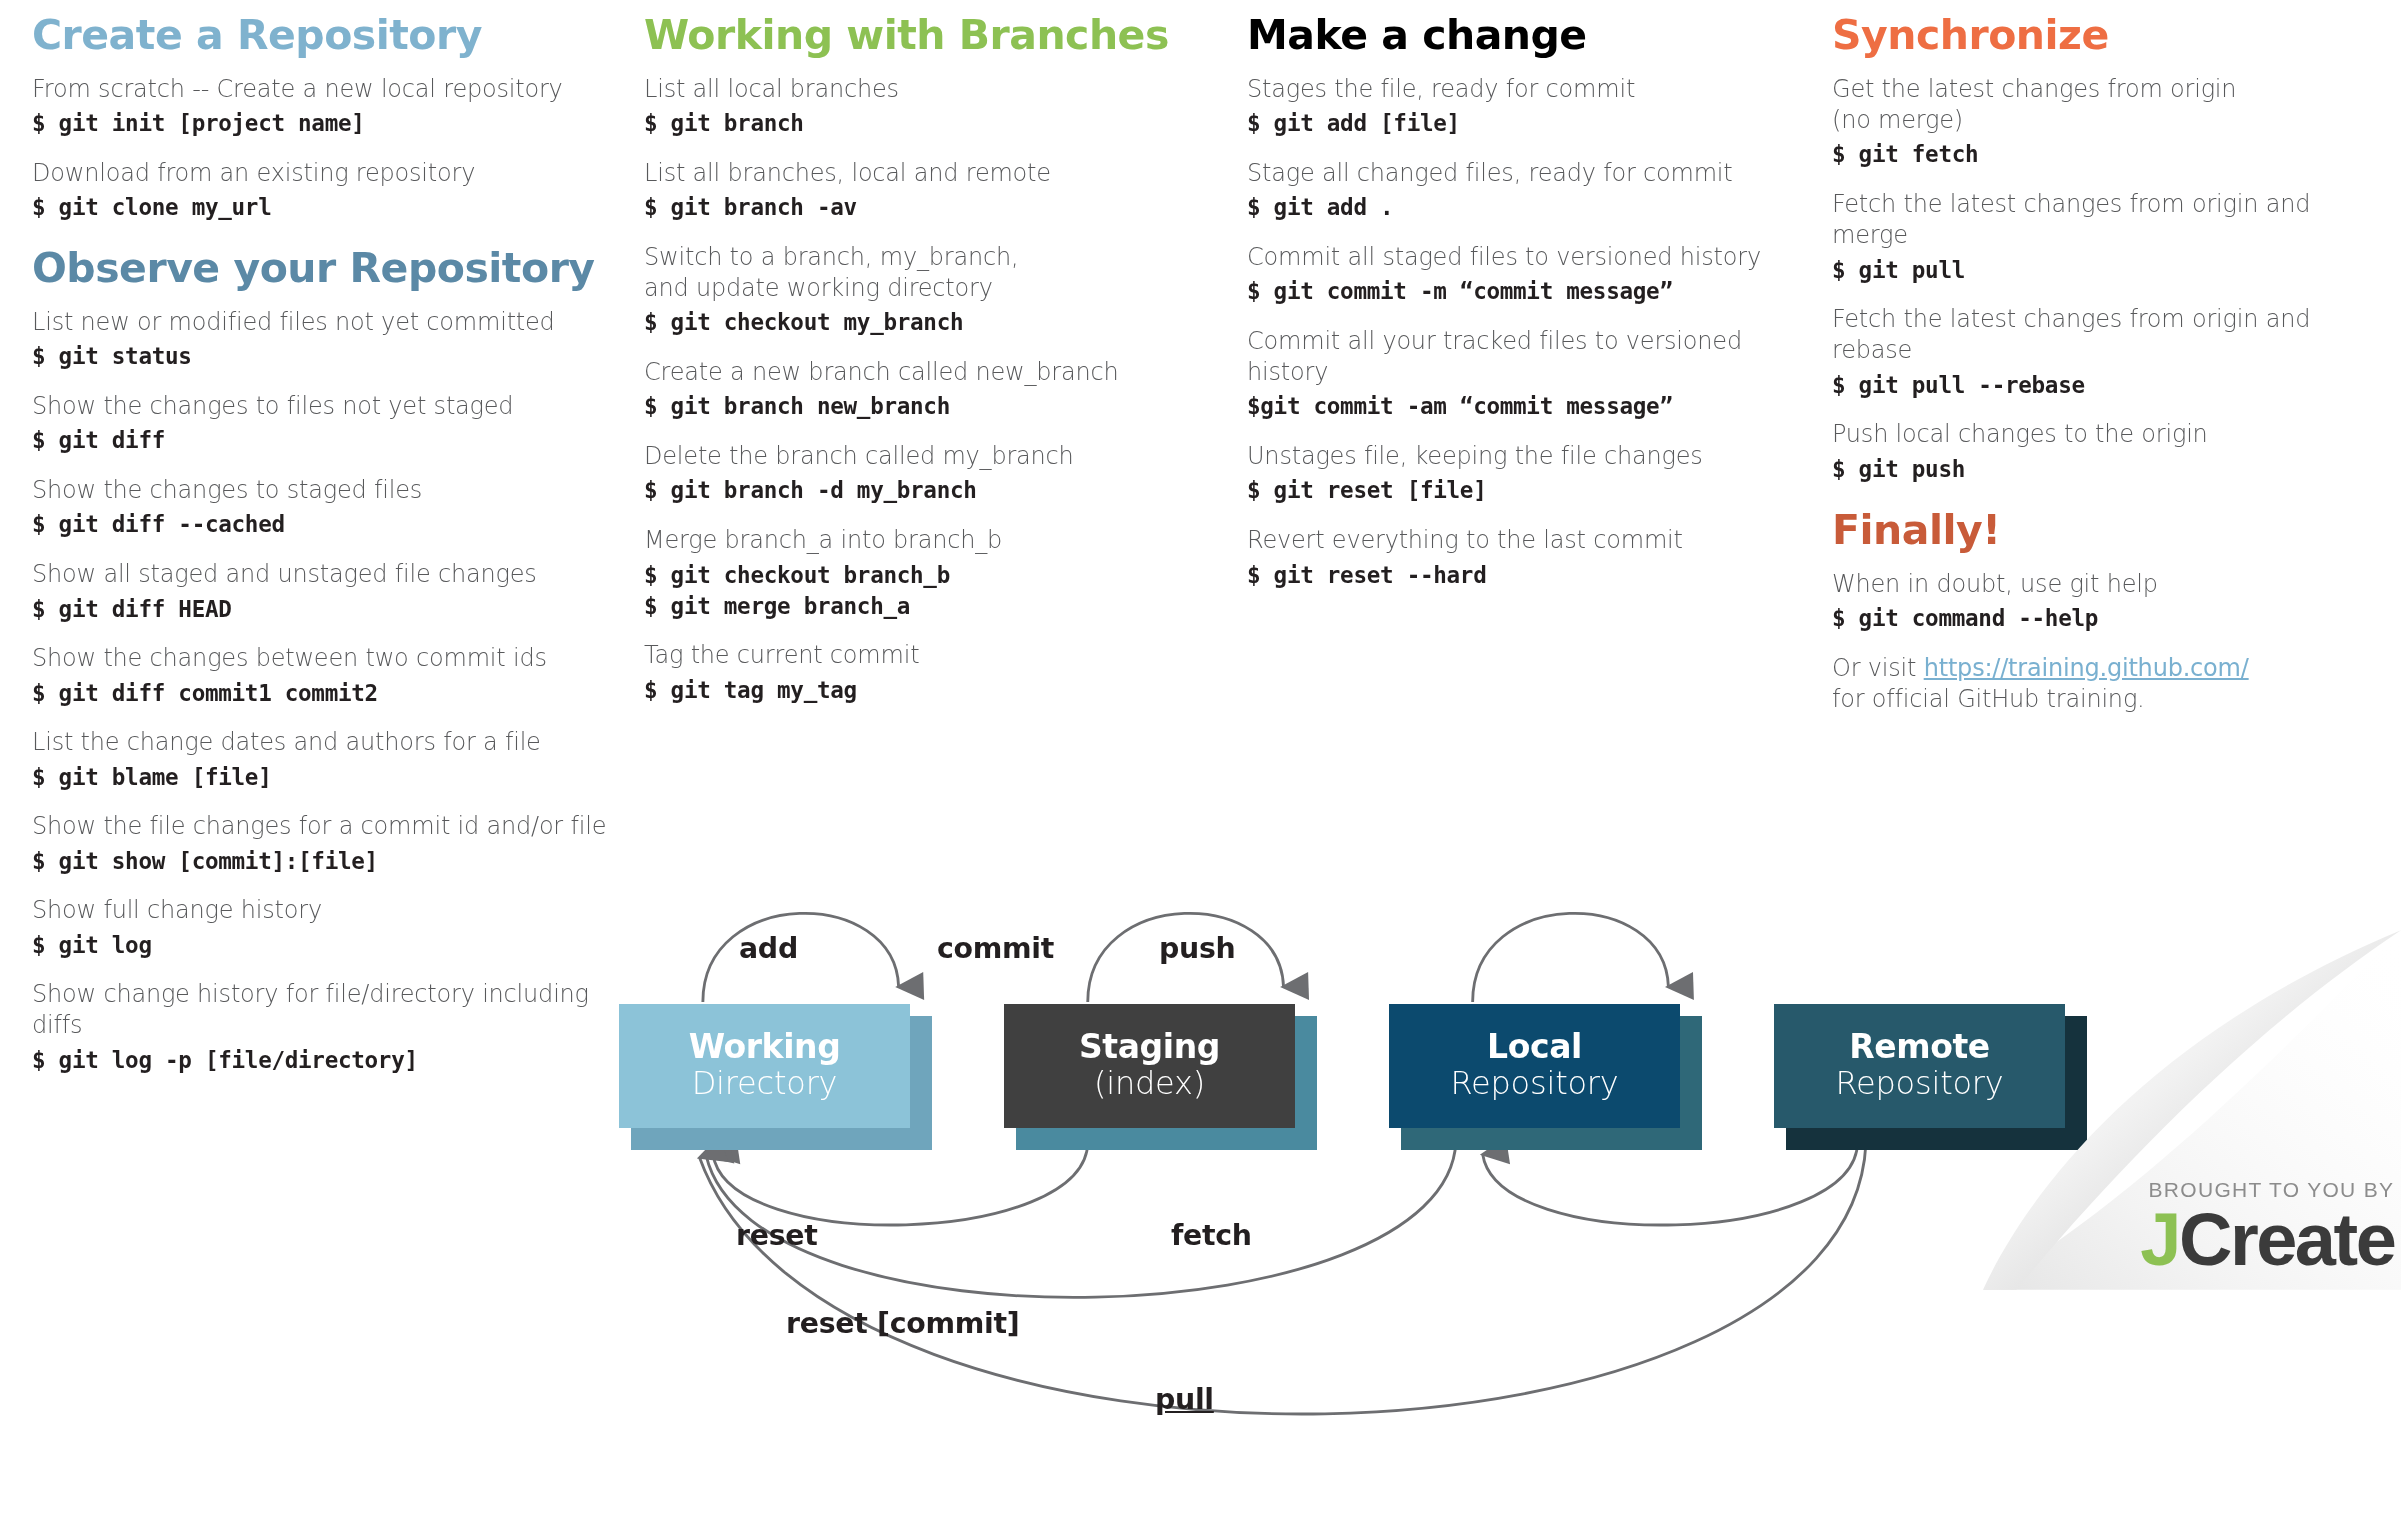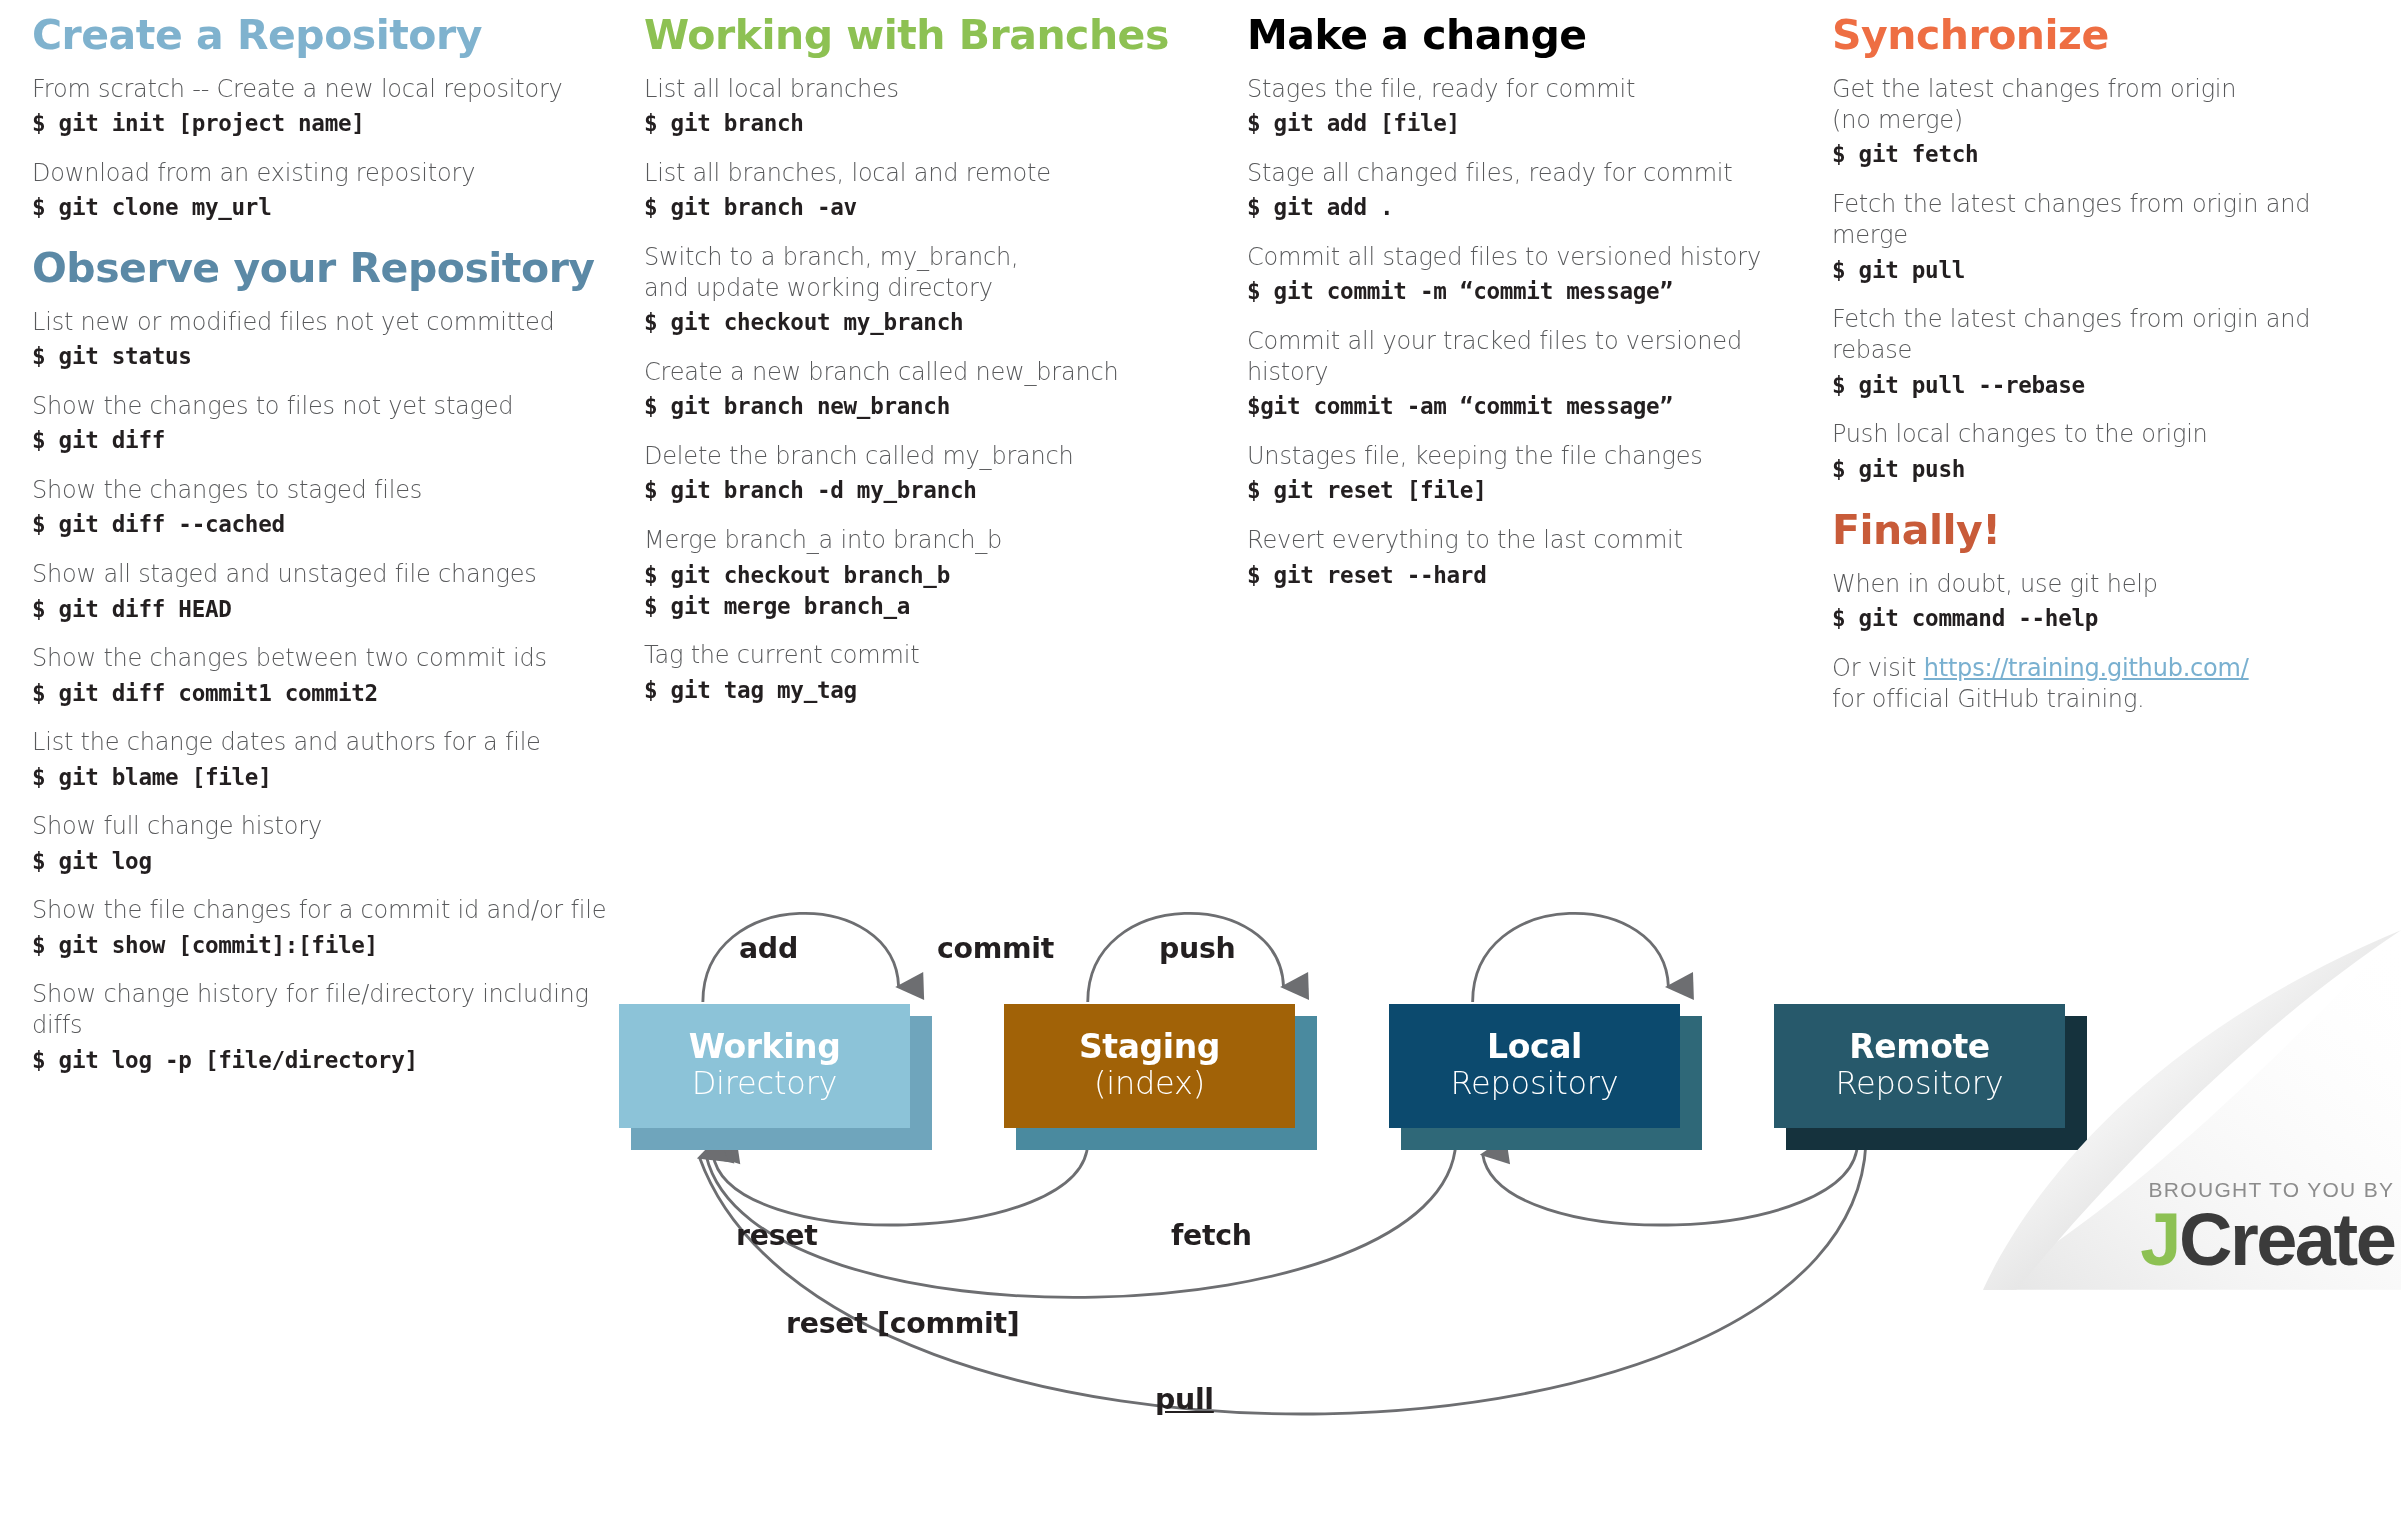--- a/index.html
+++ b/index.html
@@ -157,26 +157,26 @@
       </div>
       <div class="entry">
         <div class="desc">Show the changes between two commit ids</div>
         <div class="cmd">$ git diff commit1 commit2</div>
       </div>
       <div class="entry">
         <div class="desc">List the change dates and authors for a file</div>
         <div class="cmd">$ git blame [file]</div>
       </div>
       <div class="entry">
+        <div class="desc">Show the file changes for a commit id and/or file</div>
+        <div class="cmd">$ git show [commit]:[file]</div>
+      </div>
+      <div class="entry">
         <div class="desc">Show full change history</div>
         <div class="cmd">$ git log</div>
-      </div>
-      <div class="entry">
-        <div class="desc">Show the file changes for a commit id and/or file</div>
-        <div class="cmd">$ git show [commit]:[file]</div>
       </div>
       <div class="entry">
         <div class="desc">Show change history for file/directory including diffs</div>
         <div class="cmd">$ git log -p [file/directory]</div>
       </div>
     </div>
   <div class="col" id="col2">
       <h2 class="sect-title t-lightgrn">Working with Branches</h2>
       <div class="entry">
         <div class="desc">List all local branches</div>
@@ -302,21 +302,21 @@
 
     <div class="box" id="box-working">
       <div class="shadow" style="background: rgb(111, 165, 188);"></div>
       <div class="face" style="background: rgb(140, 195, 216);">
         <div class="b-title">Working</div>
         <div class="b-sub">Directory</div>
       </div>
     </div>
     <div class="box" id="box-staging">
       <div class="shadow" style="background: rgb(74, 138, 159);"></div>
-      <div class="face" style="background: #a16207;">
+      <div class="face" style="background: #404040;">
         <div class="b-title">Staging</div>
         <div class="b-sub">(index)</div>
       </div>
     </div>
     <div class="box" id="box-local">
       <div class="shadow" style="background: rgb(47, 104, 120);"></div>
       <div class="face" style="background: #0c4a6e;">
         <div class="b-title">Local</div>
         <div class="b-sub">Repository</div>
       </div>

